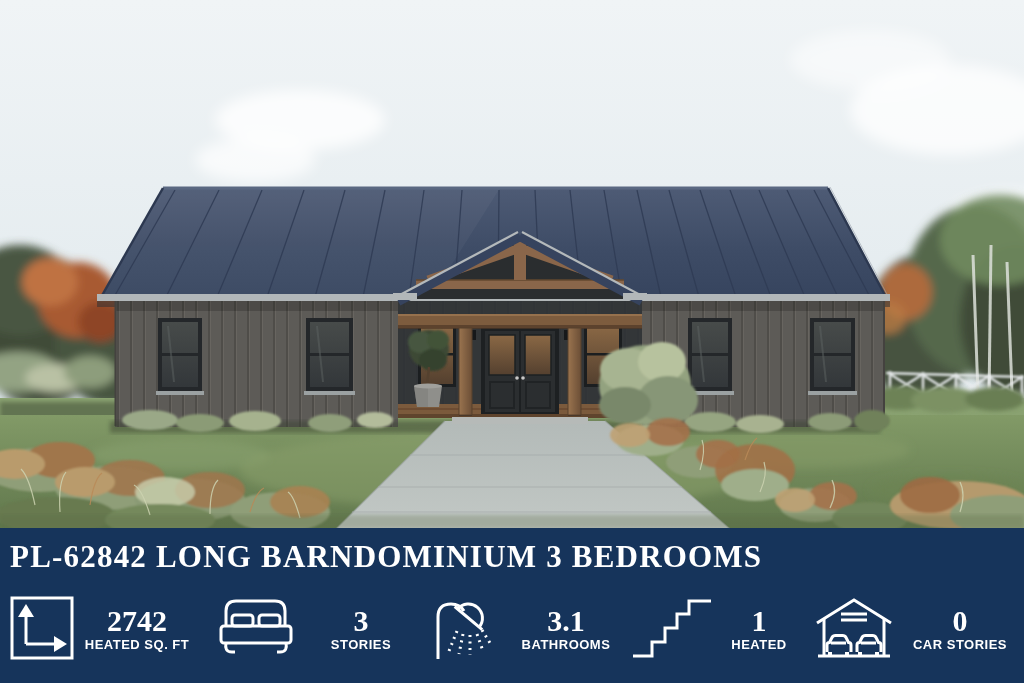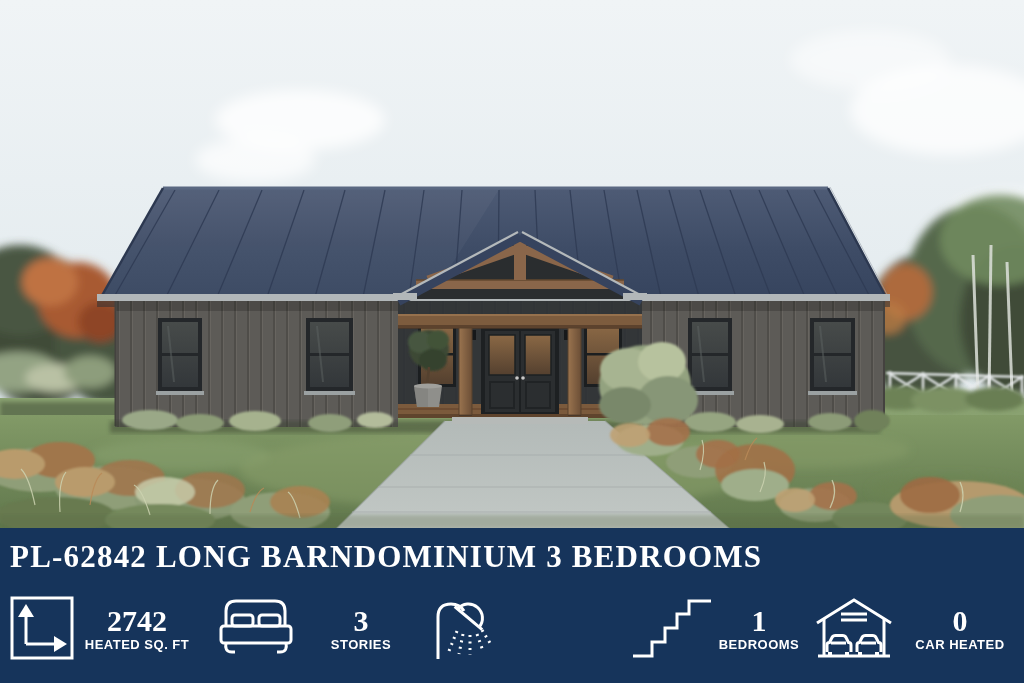--- a/index.html
+++ b/index.html
@@ -399,29 +399,33 @@
           <line x1="26" y1="26" x2="62" y2="26" class="wicon"></line>
         </g>
         <g class="wicon" stroke-width="2.5" stroke-dasharray="2 4.5">
           <line x1="30" y1="38" x2="22" y2="58"></line>
           <line x1="36" y1="41" x2="32" y2="61"></line>
           <line x1="43" y1="42" x2="43" y2="62"></line>
           <line x1="50" y1="41" x2="56" y2="58"></line>
           <line x1="55" y1="37" x2="63" y2="50"></line>
         </g>
       </svg>
+      <div class="txt">
+        <div class="num">3.1</div>
+        <div class="lbl">BATHROOMS</div>
+      </div>
     </div>
 
     <div class="stat" id="stat-stories">
       <svg class="ic" width="88" height="62" viewBox="0 0 88 62">
         <polyline points="3,59 22,59 22,45 35,45 35,31 47,31 47,17 59,17 59,4 81,4" class="wicon" stroke-width="3.5"></polyline>
       </svg>
       <div class="txt">
         <div class="num">1</div>
-        <div class="lbl">BEDROOMS</div>
+        <div class="lbl">HEATED</div>
       </div>
     </div>
 
     <div class="stat" id="stat-garage">
       <svg class="ic" width="80" height="68" viewBox="0 0 80 68">
         <polyline points="3,29 40,6 77,29" class="wicon" stroke-width="3.5"></polyline>
         <line x1="10" y1="24" x2="10" y2="62" class="wicon" stroke-width="3.5"></line>
         <line x1="70" y1="24" x2="70" y2="62" class="wicon" stroke-width="3.5"></line>
         <line x1="4" y1="62" x2="76" y2="62" class="wicon" stroke-width="3.5"></line>
         <line x1="27" y1="20" x2="53" y2="20" class="wicon"></line>
@@ -434,17 +438,17 @@
         </g>
         <g transform="translate(42,40)">
           <path d="M1,18 v-7 q0,-2.5 2.5,-2.5 l2.5,-5 q1,-2 3.5,-2 h7 q2.5,0 3.5,2 l2.5,5 q2.5,0 2.5,2.5 v7" class="wicon" stroke-width="2.5"></path>
           <line x1="5" y1="9" x2="20" y2="9" class="wicon" stroke-width="2"></line>
           <rect x="2" y="18" width="4" height="3" fill="#fff"></rect>
           <rect x="19" y="18" width="4" height="3" fill="#fff"></rect>
         </g>
       </svg>
       <div class="txt">
         <div class="num">0</div>
-        <div class="lbl">CAR HEATED</div>
+        <div class="lbl">CAR STORIES</div>
       </div>
     </div>
   </div>
 </div>
 
 </body></html>

